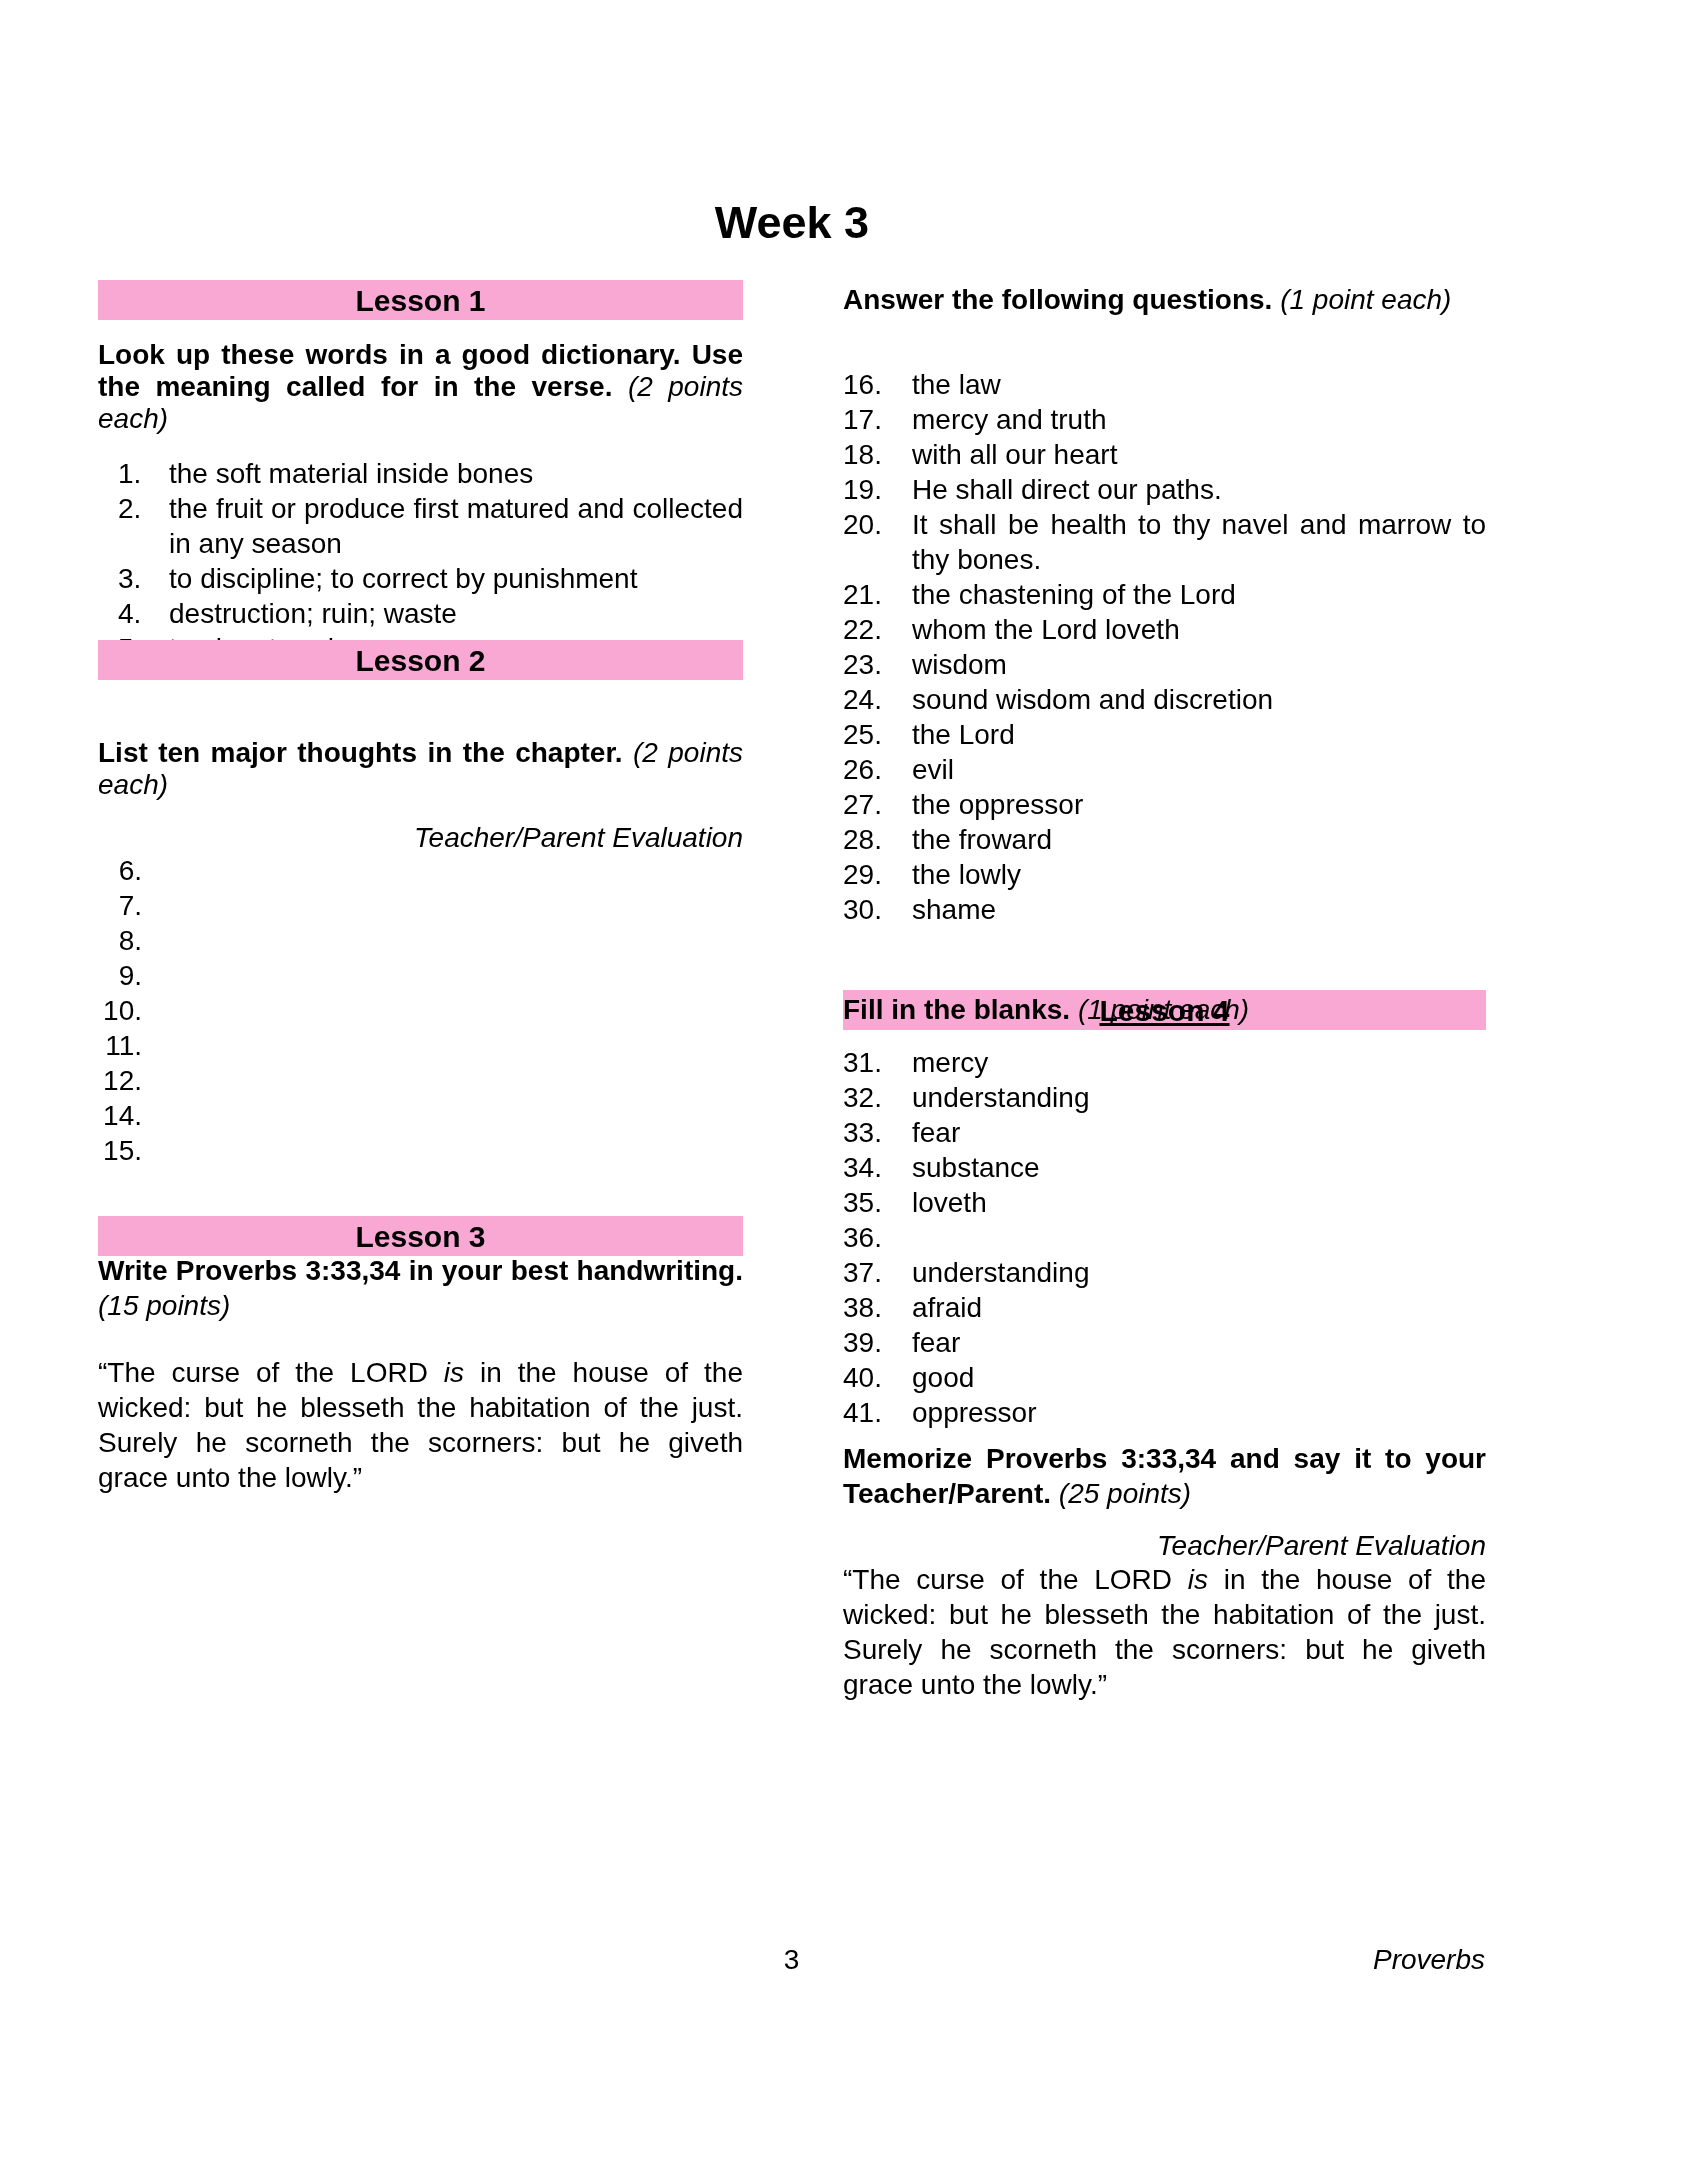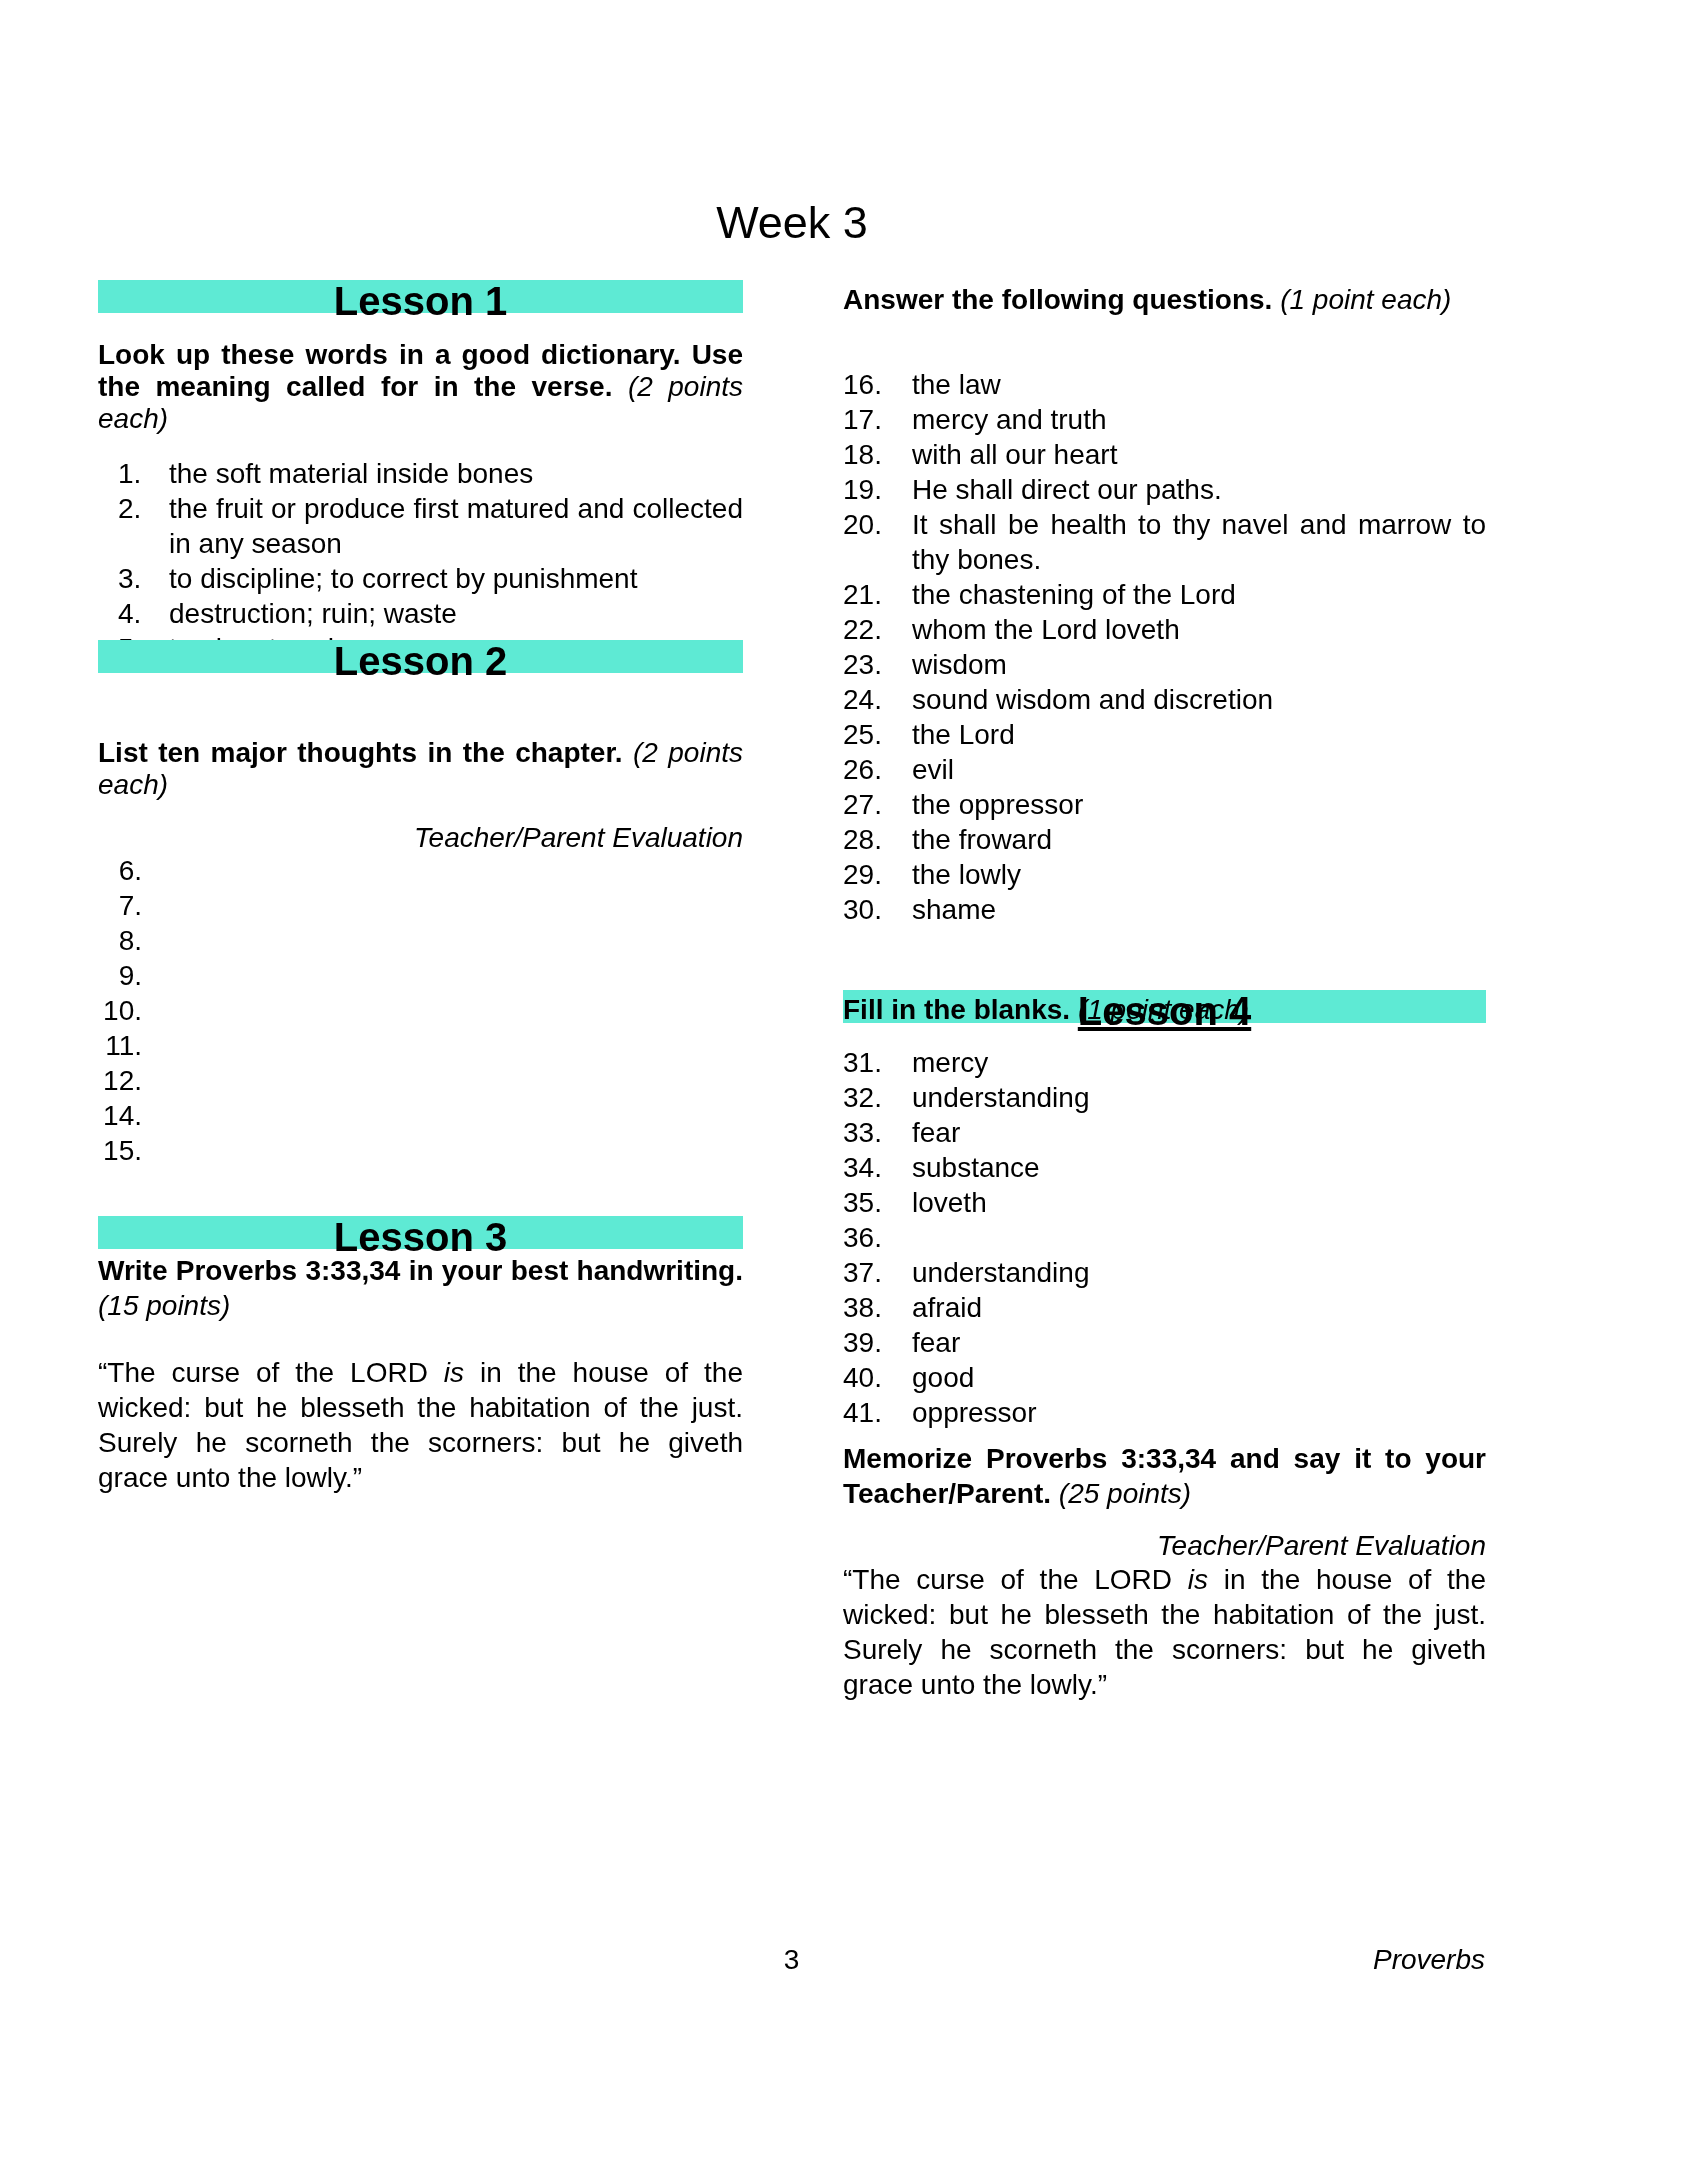--- a/index.html
+++ b/index.html
@@ -1,24 +1,24 @@
 <!DOCTYPE html>
 <html><head>
 <meta charset="utf-8">
 <style>
   html, body { margin: 0; padding: 0; background: #ffffff; }
   body { width: 1683px; height: 2178px; position: relative; overflow: hidden;
          font-family: "Liberation Sans", sans-serif; color: #000; }
   .abs { position: absolute; }
   .title { left: 0; width: 1584px; text-align: center; top: 195px;
-           font-size: 45px; font-weight: normal; line-height: 55px; }
+           font-size: 45px; font-weight: bold; line-height: 55px; }
   .col-l { left: 98px; width: 645px; }
   .col-r { left: 843px; width: 643px; }
-  .bar { height: 33px; background: #5eead4; text-align: center;
-         font-weight: bold; font-size: 40px; line-height: 42px; }
+  .bar { height: 40px; background: #f9a8d4; text-align: center;
+         font-weight: bold; font-size: 30px; line-height: 42px; }
   .instr { font-size: 28px; line-height: 32px; font-weight: bold;
            text-align: justify; text-align-last: left; }
   .instr i { font-weight: normal; }
   .para { font-size: 28px; line-height: 35px; text-align: justify; }
   .para.last-left { text-align-last: left; }
   .eval { font-size: 28px; line-height: 35px; font-style: italic; text-align: right; }
   .list { font-size: 28px; line-height: 35px; margin: 0; padding: 0; list-style: none; }
   .list li { display: flex; }
   .list .num { flex: 0 0 auto; }
   .list .txt { flex: 1 1 auto; text-align: justify; text-align-last: left; }

